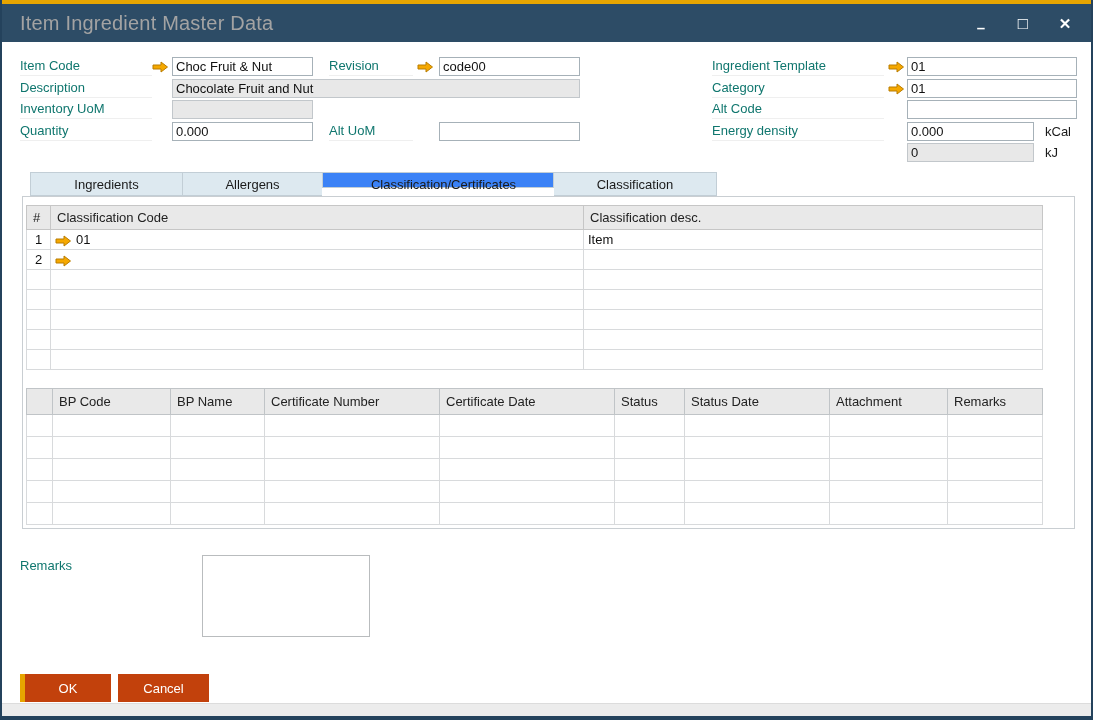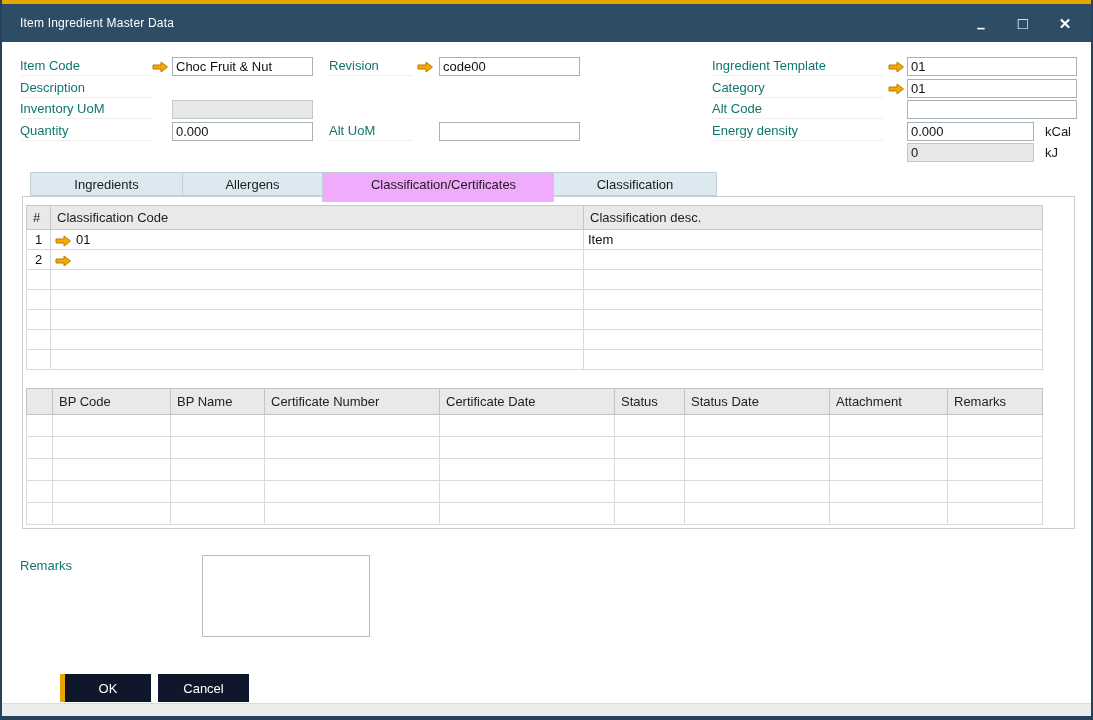--- a/index.html
+++ b/index.html
@@ -7,21 +7,21 @@
   .window {
     position:relative; width:1093px; height:720px; background:#ffffff;
     border-left:2px solid #24425c; border-right:2px solid #24425c; border-bottom:4px solid #24425c;
     overflow:hidden;
   }
   .gold-line { position:absolute; top:0; left:0; right:0; height:4px; background:#e7a500; }
   .titlebar {
     position:absolute; top:4px; left:0; right:0; height:38px; background:#2d4c66;
     display:flex; align-items:center; justify-content:space-between; padding:0 18px;
   }
-  .titlebar .title { color:#ffffff; font-size:12px; letter-spacing:.2px; }
+  .titlebar .title { color:#a3a3a3; font-size:20px; letter-spacing:.2px; }
   .win-controls { display:flex; gap:26px; align-items:center; }
   .wc { color:#ffffff; font-size:15px; cursor:pointer; line-height:1; width:16px; text-align:center; }
   .wc.min { transform:translateY(4px); font-weight:bold; }
   .wc.max { font-size:17px; }
   .wc.close { font-size:15px; font-weight:bold; }
 
   .abs { position:absolute; }
   .fld-label { font-size:13px; color:#0f766e; height:19px; line-height:18px; border-bottom:1px solid #efefef; }
   .inp {
     position:absolute; height:19px; border:1px solid #a6b1b8; background:#ffffff;
@@ -32,21 +32,21 @@
 
   .arrow-icon { position:absolute; width:16px; height:12px; cursor:pointer; }
 
   
   .tabs { position:absolute; top:172px; left:28px; height:25px; display:flex; }
   .tab {
     height:24px; line-height:23px; text-align:center; font-size:13px; color:#1a1a1a;
     background:#dde9f0; border:1px solid #c2ced6; border-right:none; cursor:pointer;
   }
   .tab:last-child { border-right:1px solid #c2ced6; }
-  .tab.active { background:#f0abfc; height:30px; border-right:1px solid #c2ced6; z-index:3; position:relative;padding-left:11px; }
+  .tab.active { background:#3b82f6; height:16px; border-right:1px solid #c2ced6; z-index:3; position:relative;padding-left:11px; }
   .tab.active + .tab { border-left:none; }
   .tw0{width:152px}.tw1{width:138px}.tw2{width:140px}.tw3{width:232px}.tw4{width:163px}
 
   .panel { position:absolute; left:20px; top:196px; width:1053px; height:333px; border:1px solid #c9ced2; background:#ffffff; }
 
   table.grid { border-collapse:collapse; table-layout:fixed; }
   table.grid th {
     background:#e9e9e9; border:1px solid #c6c6c6; font-weight:normal; font-size:13px; color:#222;
     text-align:left; padding:0 6px; height:24px; overflow:hidden; white-space:nowrap;
   }
@@ -62,24 +62,23 @@
   table.bp td { height:22px; }
   table.bp th { height:26px; border-color:#c0c4c7; }
 
   textarea.remarks {
     position:absolute; left:200px; top:555px; width:168px; height:82px;
     border:1px solid #b9bcbe; resize:none; font-family:"Liberation Sans", sans-serif; font-size:13px; padding:3px;
     outline:none;
   }
 
   .btn {
-    position:absolute; height:28px; background:#0f172a; color:#ffffff; font-size:13px;
+    position:absolute; height:28px; background:#c2410c; color:#ffffff; font-size:13px;
     display:flex; align-items:center; justify-content:center; cursor:pointer; border:none;
     font-family:"Liberation Sans", sans-serif;
-    margin-left:40px;
   }
   .btn.ok { left:18px; top:674px; width:91px; border-left:5px solid #e7a500; }
   .btn.cancel { left:116px; top:674px; width:91px; }
   .btn.calc { left:975px; top:704px; width:68px; }
 
   .status-strip { position:absolute; left:0; right:0; bottom:0; height:13px; background:#ececec; border-top:1px solid #dcdcdc; }
 </style>
 </head>
 <body>
 
@@ -100,20 +99,21 @@
       <path d="M1 4 h8 V1 l6.5 5 -6.5 5 V8 H1 z" fill="#f5a800" stroke="#b97c00" stroke-width="1"></path>
     </svg>
   <input class="inp" style="left: 170px; top: 57px; width: 141px;" value="Choc Fruit &amp; Nut">
   <div class="abs fld-label" style="left:327px;top:57px;width:84px">Revision</div>
   <svg class="arrow-icon" style="left:415px;top:61px" viewBox="0 0 16 12">
       <path d="M1 4 h8 V1 l6.5 5 -6.5 5 V8 H1 z" fill="#f5a800" stroke="#b97c00" stroke-width="1"></path>
     </svg>
   <input class="inp" style="left: 437px; top: 57px; width: 141px;" value="code00">
 
   <div class="abs fld-label" style="left:18px;top:79px;width:132px">Description</div>
+  <input class="inp ro" style="left: 170px; top: 79px; width: 408px;" readonly="" value="Chocolate Fruit and Nut">
 
   <div class="abs fld-label" style="left:18px;top:100px;width:132px">Inventory UoM</div>
   <input class="inp ro" style="left: 170px; top: 100px; width: 141px;" readonly="" value="">
 
   <div class="abs fld-label" style="left:18px;top:122px;width:132px">Quantity</div>
   <input class="inp" style="left: 170px; top: 122px; width: 141px;" value="0.000">
   <div class="abs fld-label" style="left:327px;top:122px;width:84px">Alt UoM</div>
   <input class="inp" style="left: 437px; top: 122px; width: 141px;" value="">
 
   <div class="abs fld-label" style="left:710px;top:57px;width:172px">Ingredient Template</div>

